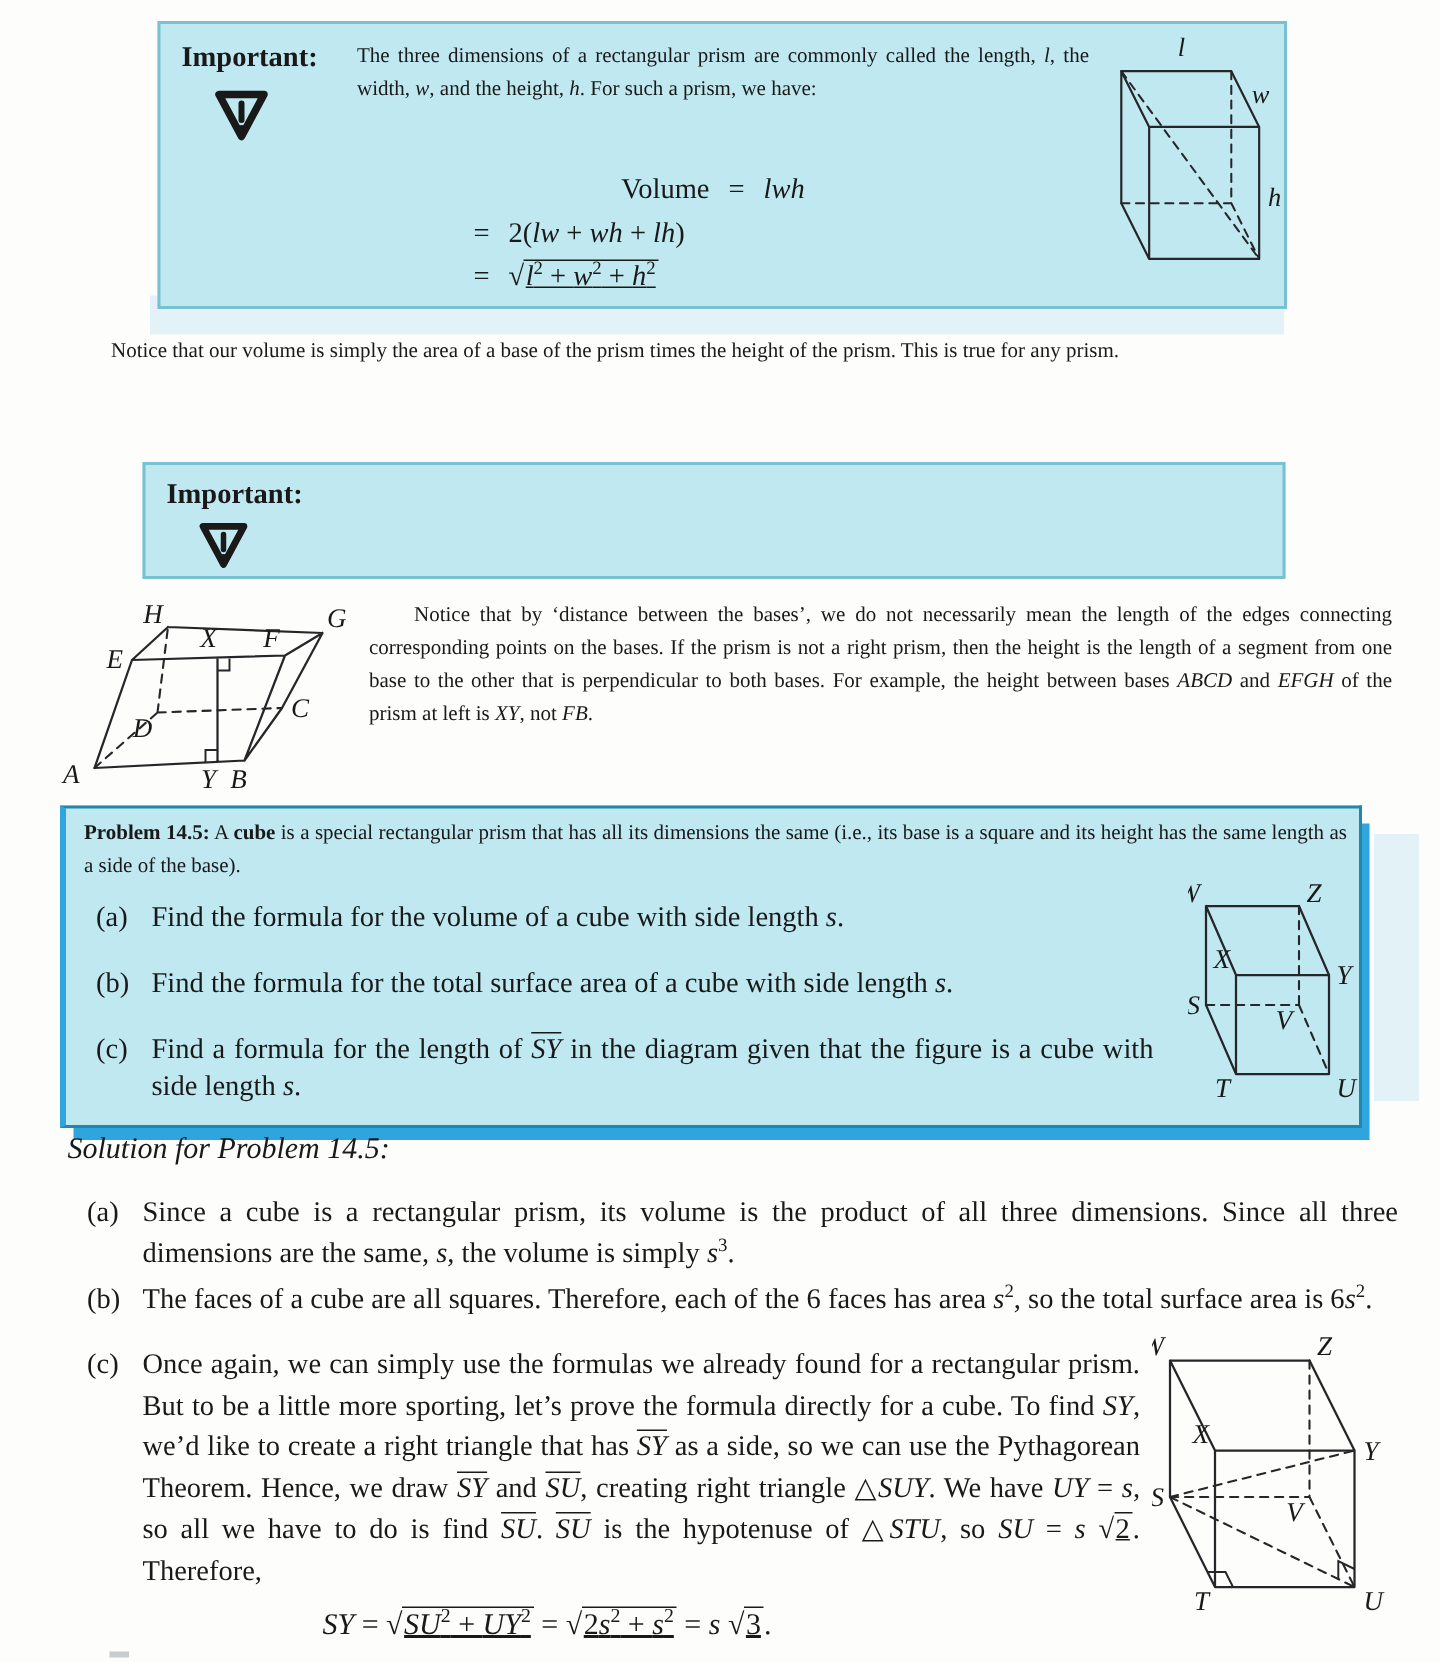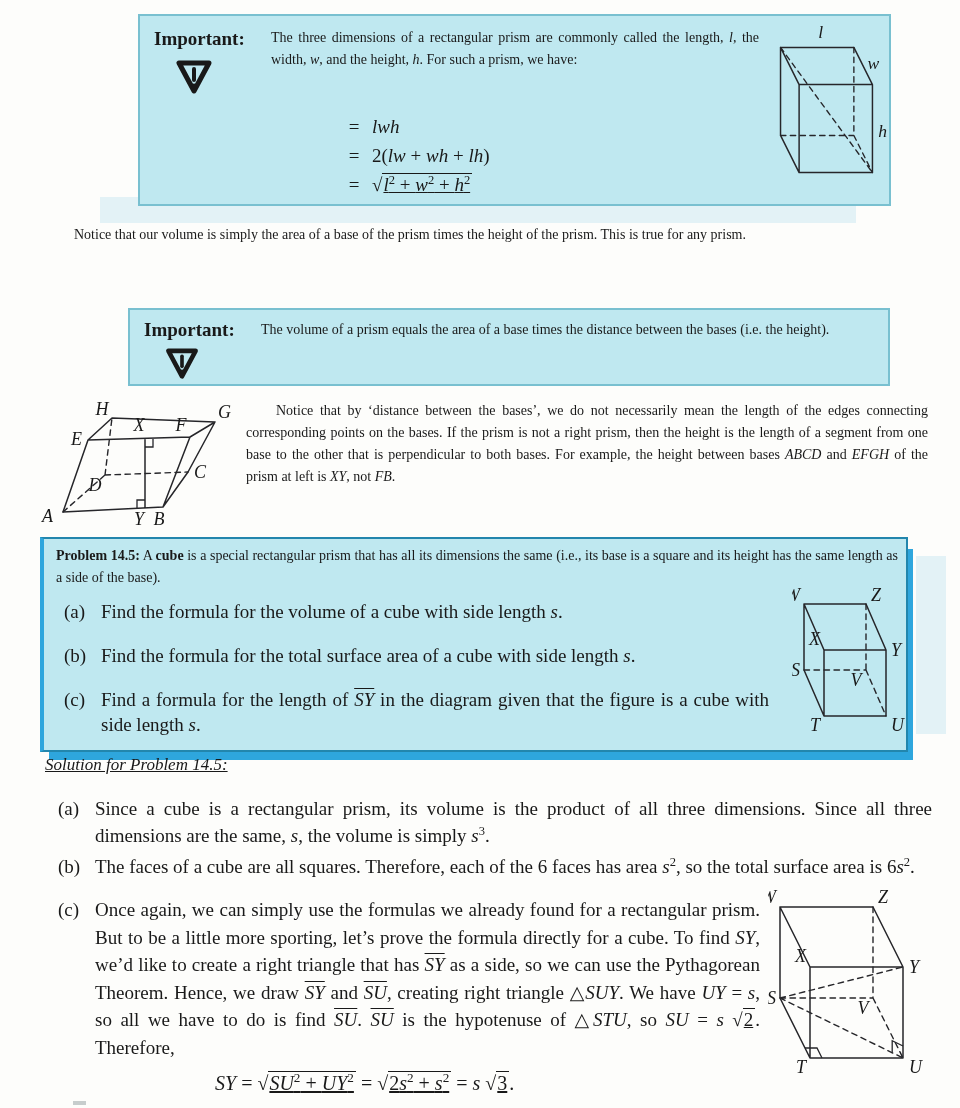--- a/index.html
+++ b/index.html
@@ -8,21 +8,20 @@
     background:#fdfdfb;color:#191919;
     font-family:"Liberation Serif", serif;
   }
   .abs{position:absolute;}
   
   .impbox{
     position:absolute;
     background:#bfe8f0;
     border:2px solid #79c0d0;
     box-sizing:border-box;
-    margin-left:33px;
   }
   .problembox{
     position:absolute;
     background:#bfe8f0;
     border:2px solid #2286ad;
     border-left:4px solid #2ea6dd;
     box-shadow:7px 10px 0 -2px #2ea6dd;
     box-sizing:border-box;
   }
   .implabel{font-weight:bold;font-size:19px;}
@@ -32,21 +31,21 @@
   .seg{font-style:italic;text-decoration:overline;}
   .rad{border-top:1.5px solid #191919;padding:0 2px 0 1px;text-decoration:underline;}
   sup{font-size:0.66em;line-height:0;}
   .frow{display:flex;font-size:19px;line-height:29px;align-items:baseline;}
   .flhs{width:170px;text-align:right;}
   .feq{width:36px;text-align:center;}
   .frhs{text-align:left;white-space:nowrap;}
   .itemrow{position:absolute;font-size:19px;line-height:25px;}
   .itemlab{position:absolute;left:0;top:0;}
   .itemtxt{display:block;padding-left:37px;text-align:justify;text-align-last:left;}
-  .solhead{font-style:italic;font-size:17px;text-decoration:underline;}
+  .solhead{font-style:italic;font-size:20px;}
   .formula-line{font-size:20px;}
   
   svg .e{stroke:#26262a;stroke-width:1.5;fill:none;stroke-linecap:round;}
   svg .d{stroke:#26262a;stroke-width:1.4;fill:none;stroke-dasharray:5.5,4.5;stroke-linecap:round;}
   svg .m{stroke:#26262a;stroke-width:1.3;fill:none;}
   svg text{font-family:"Liberation Serif",serif;font-style:italic;font-size:18px;fill:#191919;}
   .bleed{position:absolute;background:rgba(170,220,236,0.30);pointer-events:none;}
   .warnicon{display:block;}
 </style>
 </head>
@@ -58,20 +57,21 @@
 <div class="impbox" style="left:105px;top:14px;width:753px;height:192px;">
   <div class="abs implabel" style="left:14px;top:12px;">Important:</div>
   <svg class="abs warnicon" style="left:32px;top:42px;" width="44" height="40" viewBox="0 0 44 40">
     <polygon points="7,5 37,5 22,33" fill="none" stroke="#191919" stroke-width="5" stroke-linejoin="round"></polygon>
     <line x1="22" y1="11" x2="22" y2="22" stroke="#191919" stroke-width="4" stroke-linecap="round"></line>
     <circle cx="22" cy="28" r="2.6" fill="#191919"></circle>
   </svg>
   <div class="abs body-text" style="left:131px;top:11px;width:488px;">The three dimensions of a rectangular prism are com­monly called the length, <i>l</i>, the width, <i>w</i>, and the height, <i>h</i>. For such a prism, we have:</div>
   <div class="abs" style="left:196px;top:96px;">
     <div class="frow">
+      <span class="flhs">Volume</span>
       <span class="feq">=</span>
       <span class="frhs"><i>lwh</i></span>
     </div>
     <div class="frow">
       <span class="feq">=</span>
       <span class="frhs">2(<i>lw</i> + <i>wh</i> + <i>lh</i>)</span>
     </div>
     <div class="frow">
       <span class="feq">=</span>
       <span class="frhs">√<span class="rad"><i>l</i><sup>2</sup> + <i>w</i><sup>2</sup> + <i>h</i><sup>2</sup></span></span>
@@ -89,21 +89,20 @@
 
 <p class="abs body-text" style="left:40px;top:224px;width:888px;text-indent:34px;margin:0;">Notice that our volume is simply the area of a base of the prism times the height of the prism. This is true for any prism.</p>
 
 <div class="impbox" style="left:95px;top:308px;width:762px;height:78px;">
   <div class="abs implabel" style="left:14px;top:9px;">Important:</div>
   <svg class="abs warnicon" style="left:32px;top:36px;" width="40" height="37" viewBox="0 0 44 40">
     <polygon points="7,5 37,5 22,33" fill="none" stroke="#191919" stroke-width="5" stroke-linejoin="round"></polygon>
     <line x1="22" y1="11" x2="22" y2="22" stroke="#191919" stroke-width="4" stroke-linecap="round"></line>
     <circle cx="22" cy="28" r="2.6" fill="#191919"></circle>
   </svg>
-  <div class="abs body-text" style="left:131px;top:9px;width:612px;">The volume of a prism equals the area of a base times the distance between the bases (i.e. the height).</div>
 </div>
 
 <svg class="abs" style="left:28px;top:398px;" width="212" height="130" viewBox="0 0 212 130">
   <path class="e" d="M35,114 L135,109 M135,109 L160,74 M35,114 L60,42 M135,109 L162,39 M160,74 L187,24 M60,42 L162,39 M162,39 L187,24 M84,20 L187,24 M60,42 L84,20 M117,40.5 V110"></path>
   <path class="d" d="M35,114 L77,77 M77,77 L160,74 M77,77 L84,20"></path>
   <path class="m" d="M125,41 V49 H117 M109,110 V102 H117"></path>
   <text x="74" y="17" text-anchor="middle">H</text>
   <text x="190" y="20" text-anchor="start">G</text>
   <text x="54" y="47" text-anchor="end">E</text>
   <text x="153" y="33" text-anchor="middle">F</text>

